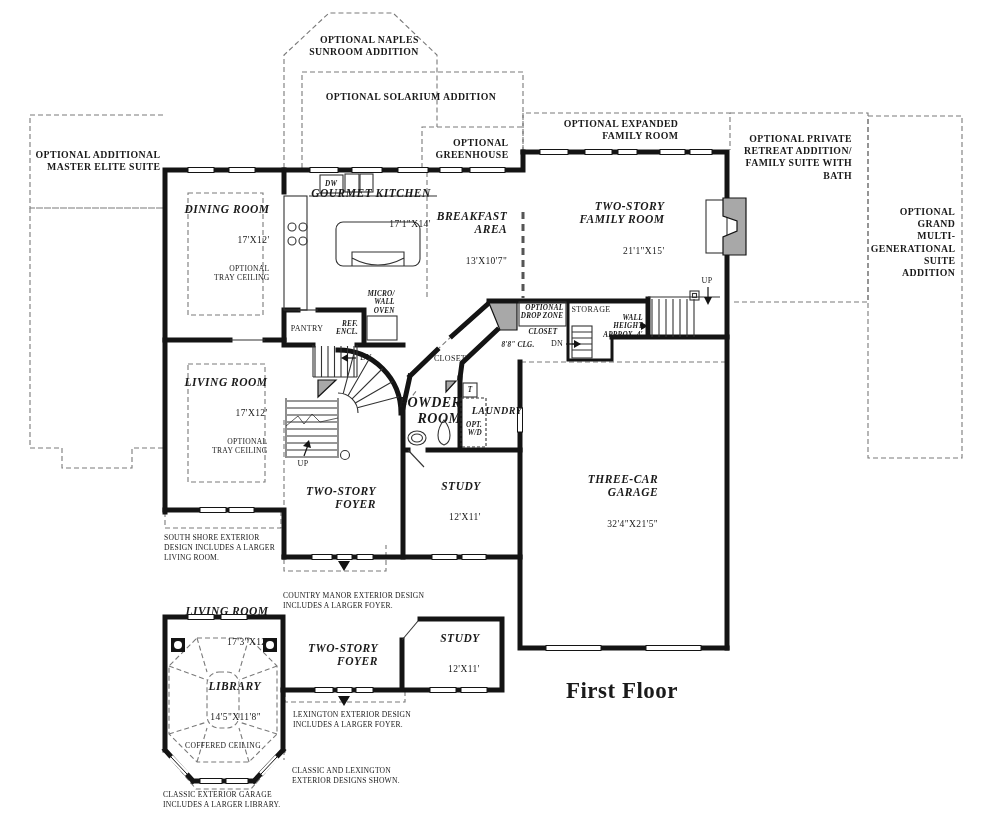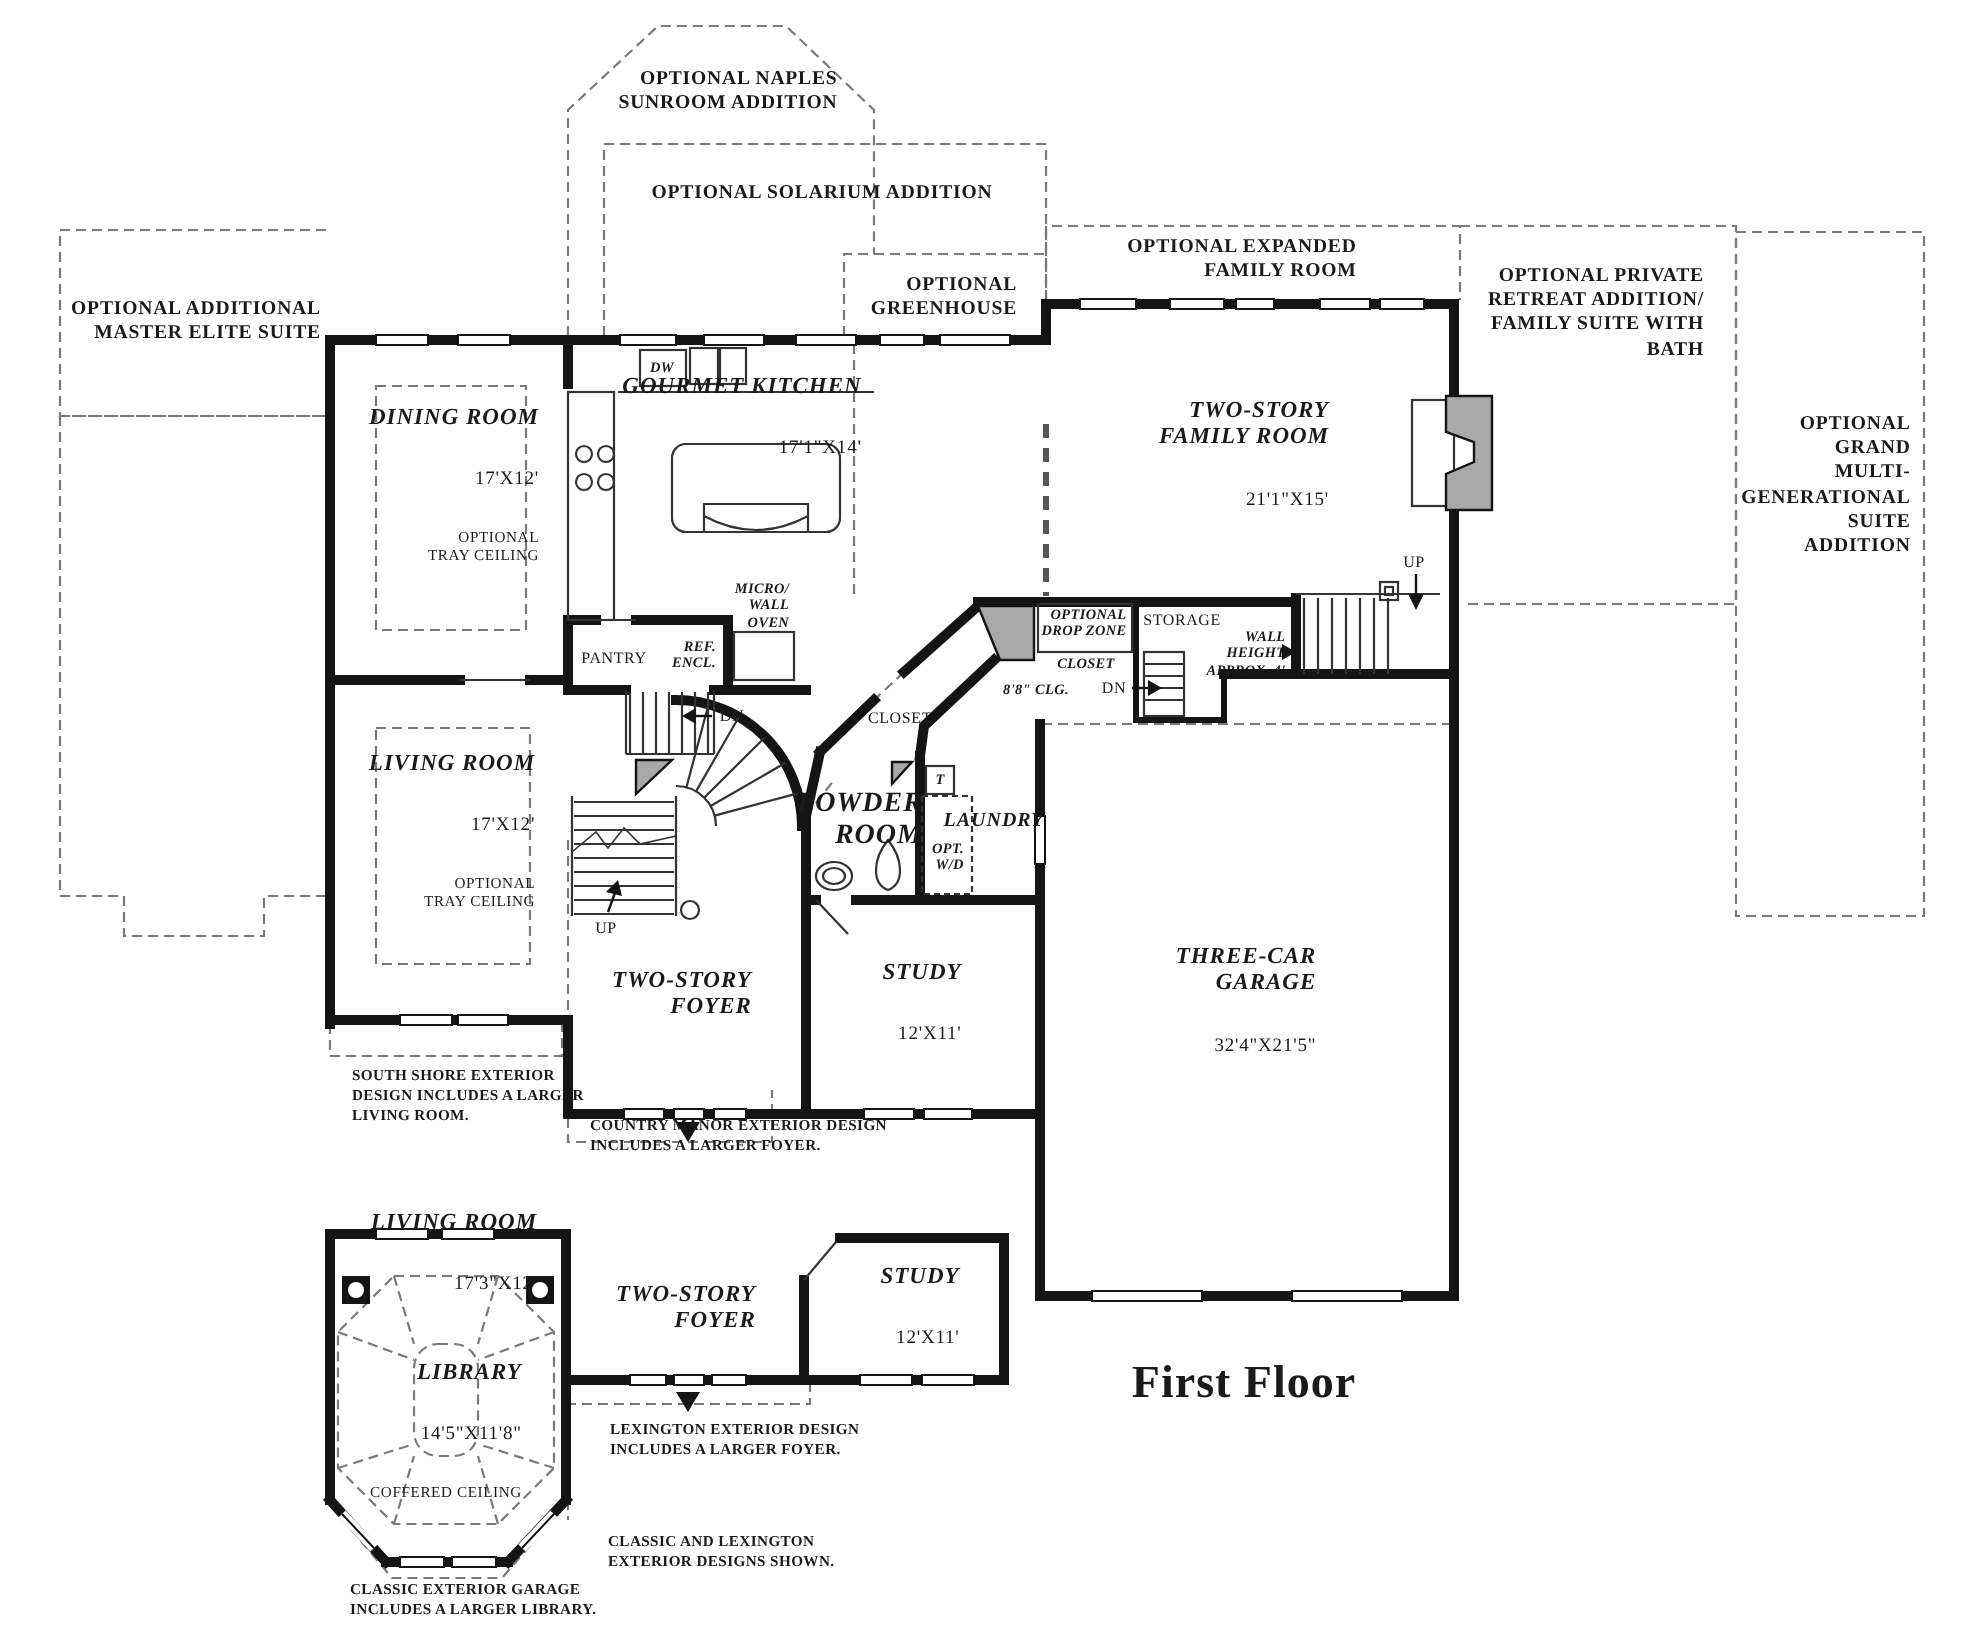--- a/index.html
+++ b/index.html
@@ -8,21 +8,21 @@
   #plan svg{position:absolute;left:0;top:0;}
   .lbl{position:absolute;text-align:right;transform:translate(-50%,-50%);
        white-space:pre-line;line-height:1.18;letter-spacing:.3px;}
   .tl{transform:none;text-align:left;}
   .rm{font-size:11.5px;font-weight:bold;letter-spacing:.5px;font-style:italic;}
   .dim{font-size:9.5px;letter-spacing:.4px;}
   .sub{font-size:7.6px;letter-spacing:.3px;}
   .opt{font-size:9.8px;font-weight:bold;letter-spacing:.4px;line-height:1.25;}
   .sm{font-size:8px;font-weight:normal;letter-spacing:.3px;}
   .xs{font-size:7.2px;font-weight:bold;letter-spacing:.2px;font-style:italic;}
-  .note{font-size:7.6px;font-weight:bold;letter-spacing:.2px;line-height:1.3;margin-left:12px;}
+  .note{font-size:7.6px;font-weight:normal;letter-spacing:.2px;line-height:1.3;}
   .ttl{font-size:23px;font-weight:bold;letter-spacing:.5px;font-family:"Liberation Serif",serif;}
 </style>
 </head>
 <body>
 
 <div id="plan">
 <svg width="990" height="815" viewBox="0 0 990 815">
 
   <g stroke="#7a7a7a" stroke-width="1.1" fill="none" stroke-dasharray="5,3">
     <path d="M284,168 V55 L329,13 H393 L437,55 V127"></path>
@@ -208,20 +208,25 @@
   <div class="lbl" style="left:226px;top:416px">
     <div class="rm">LIVING ROOM</div>
     <div class="dim">17'X12'</div>
     <div class="sub">OPTIONAL
 TRAY CEILING</div>
   </div>
   <div class="lbl" style="left:371px;top:209px">
     <div class="rm">GOURMET KITCHEN</div>
     <div class="dim">17'1"X14'</div>
   </div>
+  <div class="lbl" style="left:472px;top:238px">
+    <div class="rm">BREAKFAST
+AREA</div>
+    <div class="dim">13'X10'7"</div>
+  </div>
   <div class="lbl" style="left:622px;top:228px">
     <div class="rm">TWO-STORY
 FAMILY ROOM</div>
     <div class="dim">21'1"X15'</div>
   </div>
   <div class="lbl" style="left:341px;top:498px">
     <div class="rm">TWO-STORY
 FOYER</div>
   </div>
   <div class="lbl" style="left:461px;top:502px">
@@ -278,21 +283,21 @@
 BATH</div>
   <div class="lbl opt" style="left:913px;top:243px">OPTIONAL GRAND
 MULTI-GENERATIONAL
 SUITE ADDITION</div>
   <div class="lbl opt" style="left:98px;top:161px">OPTIONAL ADDITIONAL
 MASTER ELITE SUITE</div>
 
   <div class="lbl tl note" style="left:164px;top:533px">SOUTH SHORE EXTERIOR
 DESIGN INCLUDES A LARGER
 LIVING ROOM.</div>
-  <div class="lbl tl note" style="left:283px;top:558px">COUNTRY MANOR EXTERIOR DESIGN
+  <div class="lbl tl note" style="left:283px;top:591px">COUNTRY MANOR EXTERIOR DESIGN
 INCLUDES A LARGER FOYER.</div>
   <div class="lbl tl note" style="left:293px;top:710px">LEXINGTON EXTERIOR DESIGN
 INCLUDES A LARGER FOYER.</div>
   <div class="lbl tl note" style="left:292px;top:766px">CLASSIC AND LEXINGTON
 EXTERIOR DESIGNS SHOWN.</div>
   <div class="lbl tl note" style="left:163px;top:790px">CLASSIC EXTERIOR GARAGE
 INCLUDES A LARGER LIBRARY.</div>
 
   <div class="lbl" style="left:227px;top:627px">
     <div class="rm">LIVING ROOM</div>

